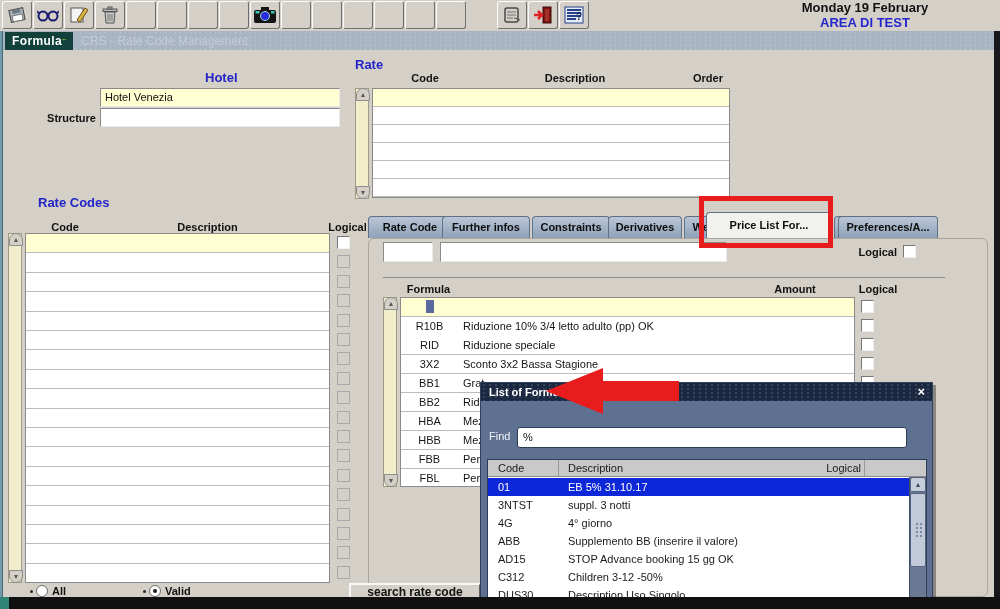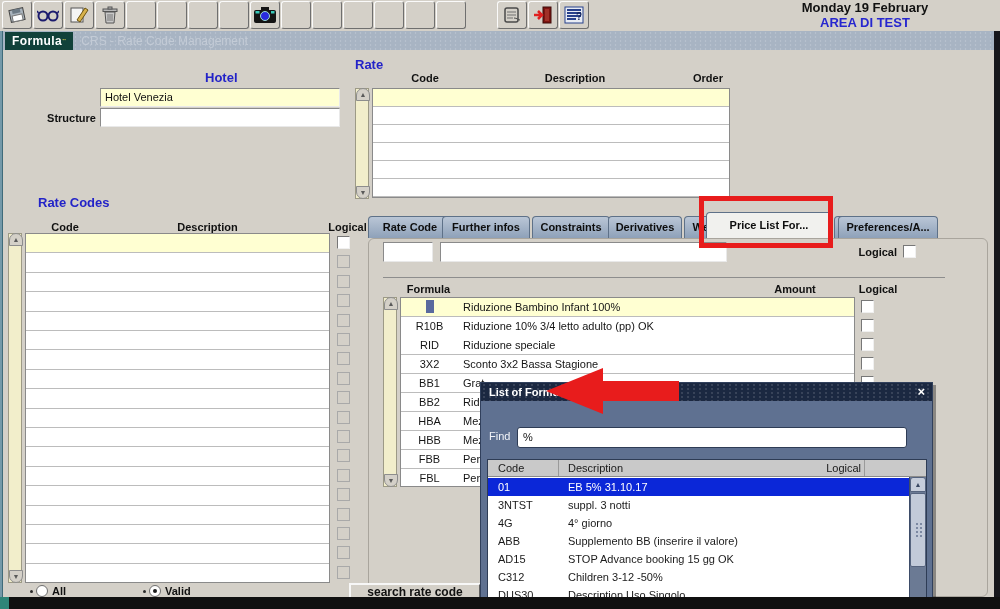--- a/index.html
+++ b/index.html
@@ -290,21 +290,20 @@
   <div class="abs sbar" style="left:383px;top:297px;height:190px">
     <div class="sbtn up">▲</div>
     <div class="sbtn dn">▼</div>
   </div>
   <div class="abs grid" style="left:400px;top:297px;width:455px;height:190px">
     <div class="vline" style="left:57px"></div>
       <div class="vline" style="left:345px"></div>
     <div id="formulaRows">
         <div class="grow yellow" style="top: 0px; height: 19px;">
           <div class="cellt" style="left: 0px; width: 57px; text-align: center; line-height: 19px;"><div style="display: inline-block; width: 8px; height: 13px; background: rgb(90, 106, 158); vertical-align: -2px;"></div></div>
-          <div class="cellt" style="left: 62px; width: 280px; line-height: 19px;">Riduzione Bambino Infant 100%</div>
           <div class="cellt" style="left: 345px; width: 108px; line-height: 19px; text-align: right;"></div>
         </div>
         <div class="grow" style="top: 19px; height: 32px;">
           <div class="cellt" style="left: 0px; width: 57px; text-align: center; line-height: 19px;">R10B</div>
           <div class="cellt" style="left: 62px; width: 280px; line-height: 19px;">Riduzione 10% 3/4 letto adulto (pp) OK</div>
           <div class="cellt" style="left: 345px; width: 108px; line-height: 19px; text-align: right;"></div>
         </div>
         <div class="grow" style="top: 38px; height: 19px;">
           <div class="cellt" style="left: 0px; width: 57px; text-align: center; line-height: 19px;">RID</div>
           <div class="cellt" style="left: 62px; width: 280px; line-height: 19px;">Riduzione speciale</div>

